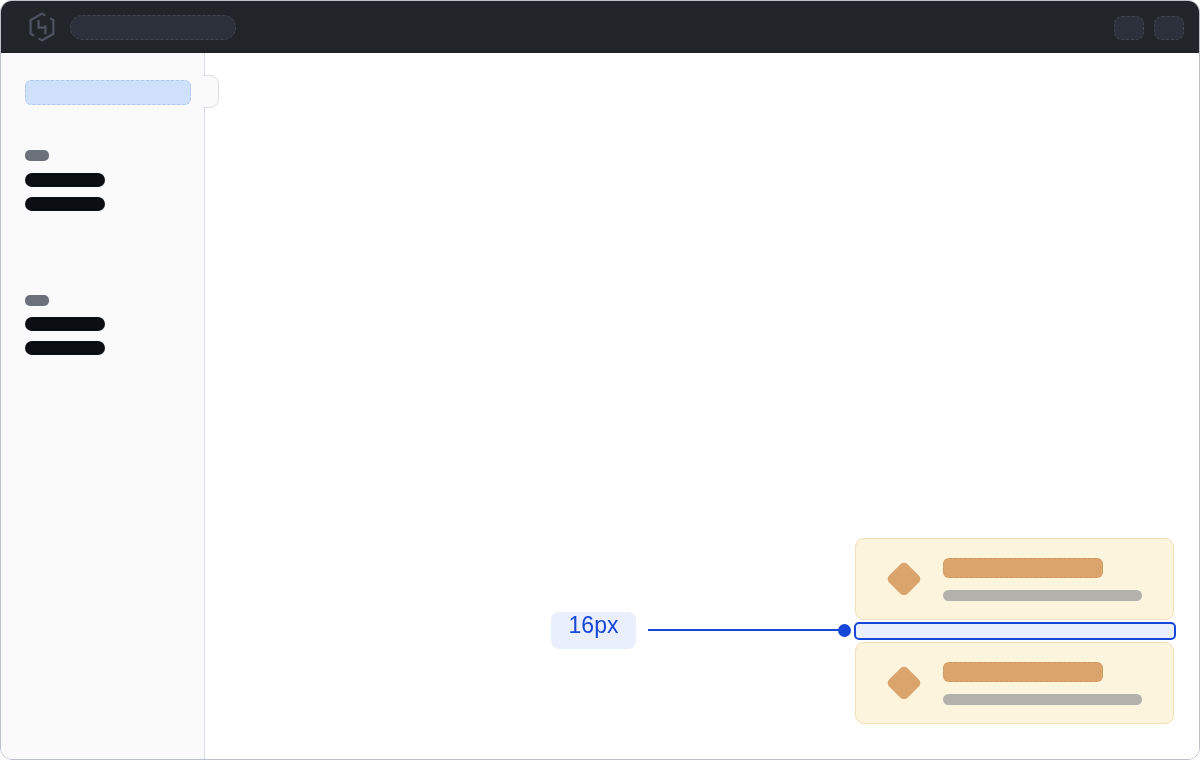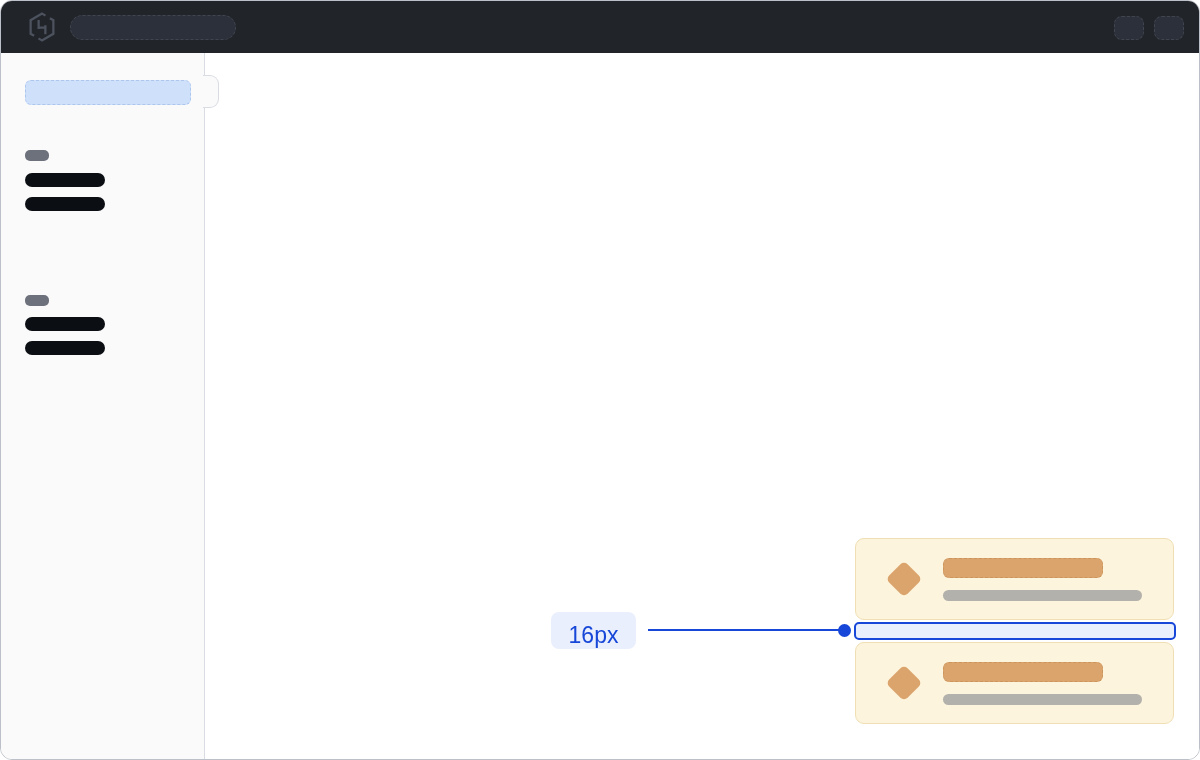--- a/index.html
+++ b/index.html
@@ -131,21 +131,21 @@
     border:2px solid var(--accent);
     border-radius:5px;
     z-index:4;
   }
   .annot-label{
     position:absolute;left:550px;top:611px;width:85px;height:37px;
     background:var(--annotation-bg);
     border-radius:8px;
     color:var(--accent);
     font-size:23px;font-weight:500;
-    display:flex;align-items:flex-end;justify-content:center;
+    display:flex;align-items:flex-start;justify-content:center;
     z-index:4;
   }
   .annot-line{
     position:absolute;left:647px;top:628px;width:196px;height:2px;
     background:var(--accent);z-index:4;
   }
   .annot-dot{
     position:absolute;left:837px;top:623px;width:13px;height:13px;
     background:var(--accent);border-radius:50%;z-index:5;
   }

